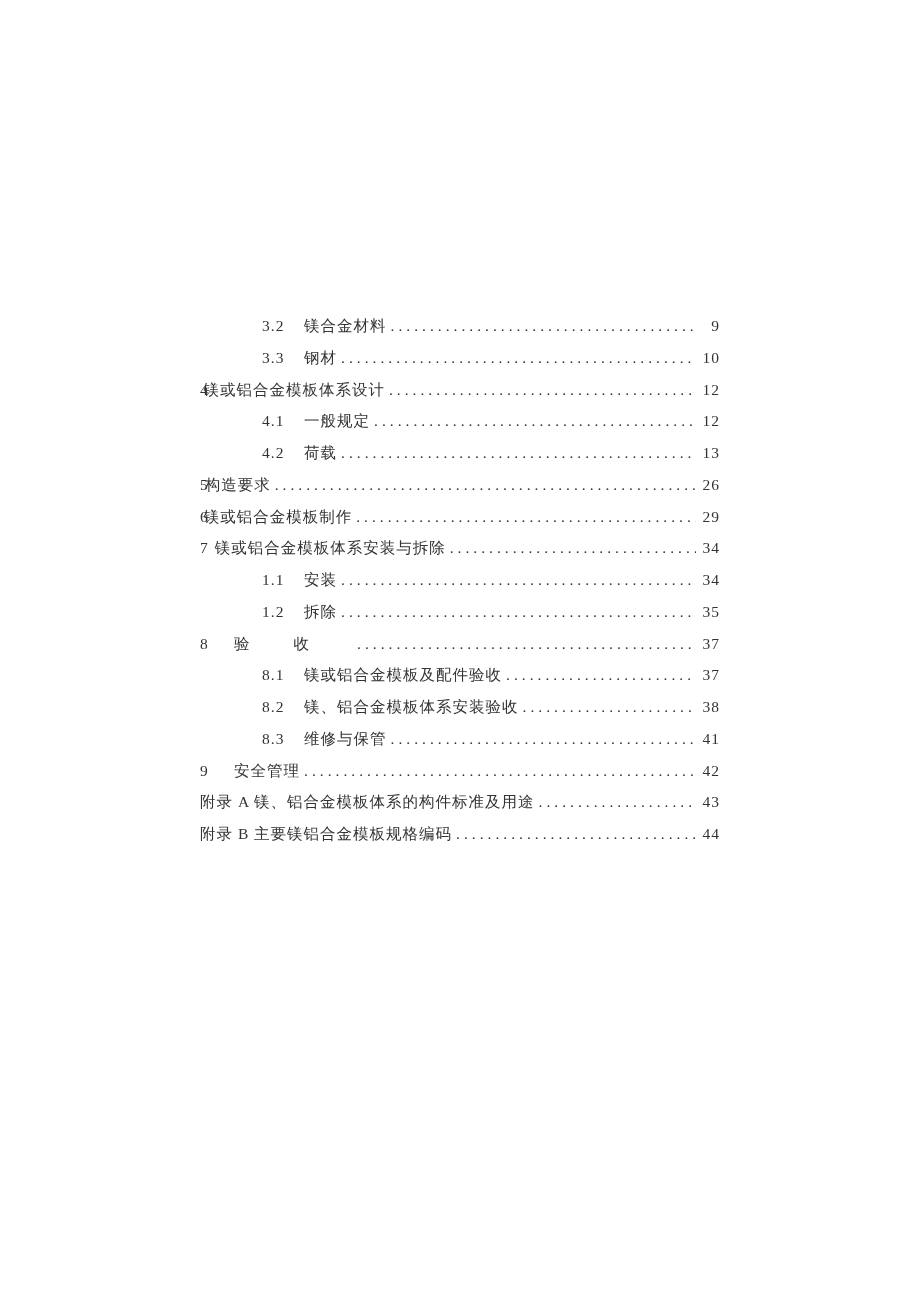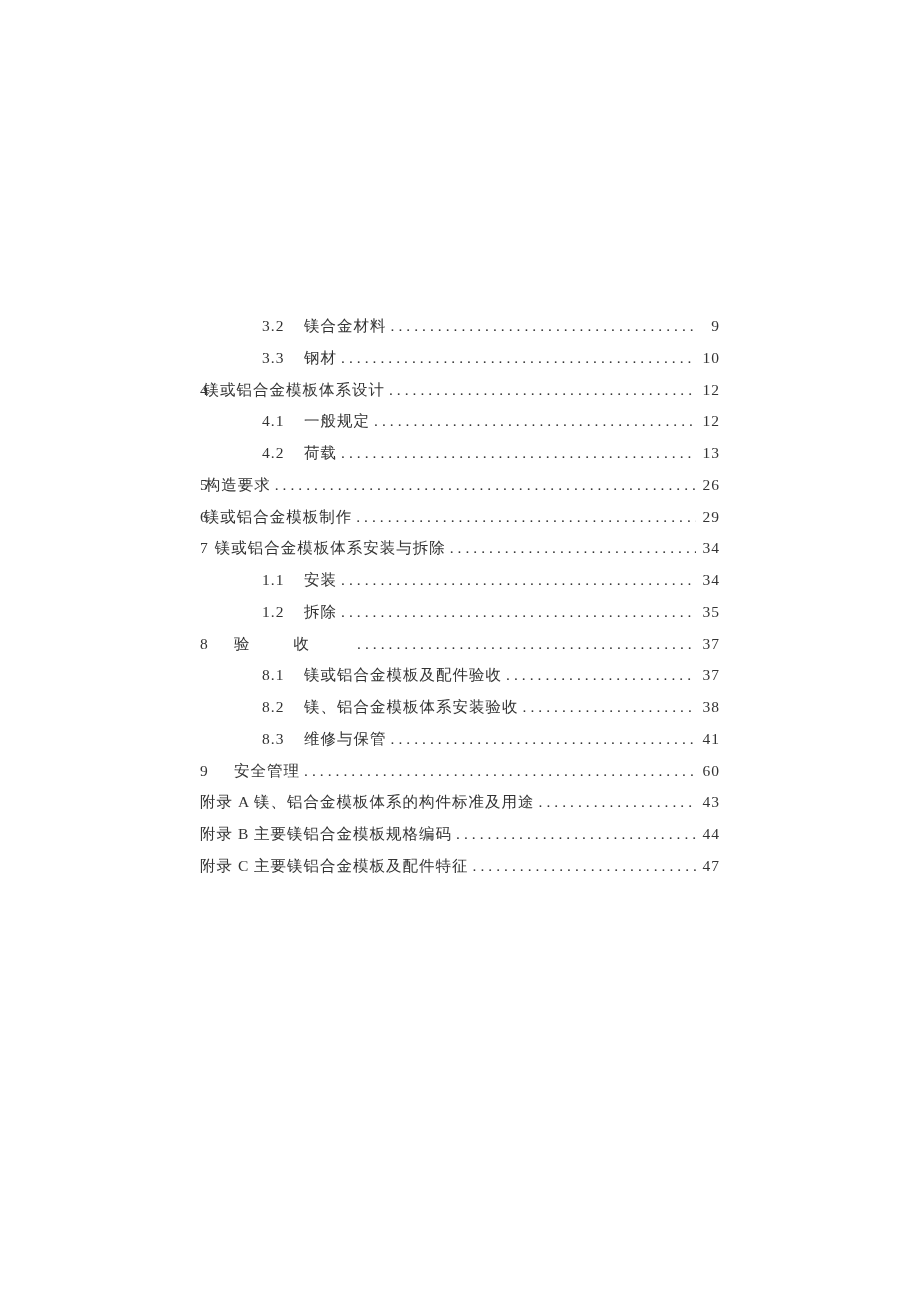--- a/index.html
+++ b/index.html
@@ -144,30 +144,25 @@
     <div class="toc-row sub">
       <span class="num">8.3</span>
       <span class="title">维修与保管</span>
       <span class="leader"></span>
       <span class="pg">41</span>
     </div>
     <div class="toc-row top">
       <span class="num" style="min-width:24px;margin-right:10px;">9</span>
       <span class="title">安全管理</span>
       <span class="leader"></span>
-      <span class="pg">60</span>
+      <span class="pg">42</span>
     </div>
     <div class="toc-row top">
       <span class="title">附录 A 镁、铝合金模板体系的构件标准及用途</span>
       <span class="leader"></span>
       <span class="pg">43</span>
     </div>
     <div class="toc-row top">
       <span class="title">附录 B 主要镁铝合金模板规格编码</span>
       <span class="leader"></span>
       <span class="pg">44</span>
     </div>
-    <div class="toc-row top">
-      <span class="title">附录 C 主要镁铝合金模板及配件特征</span>
-      <span class="leader"></span>
-      <span class="pg">47</span>
-    </div>
   </div>
 
 </body></html>

